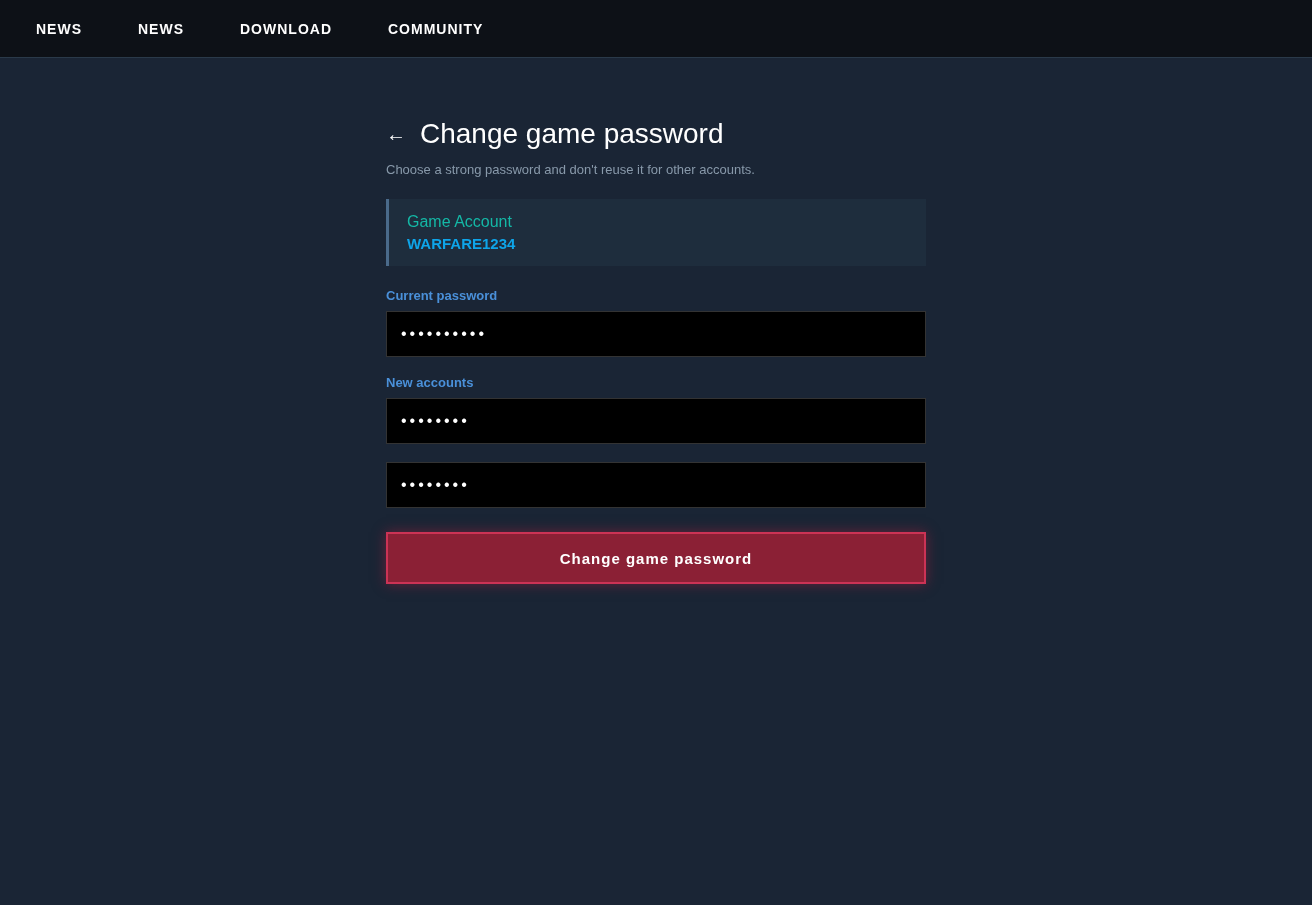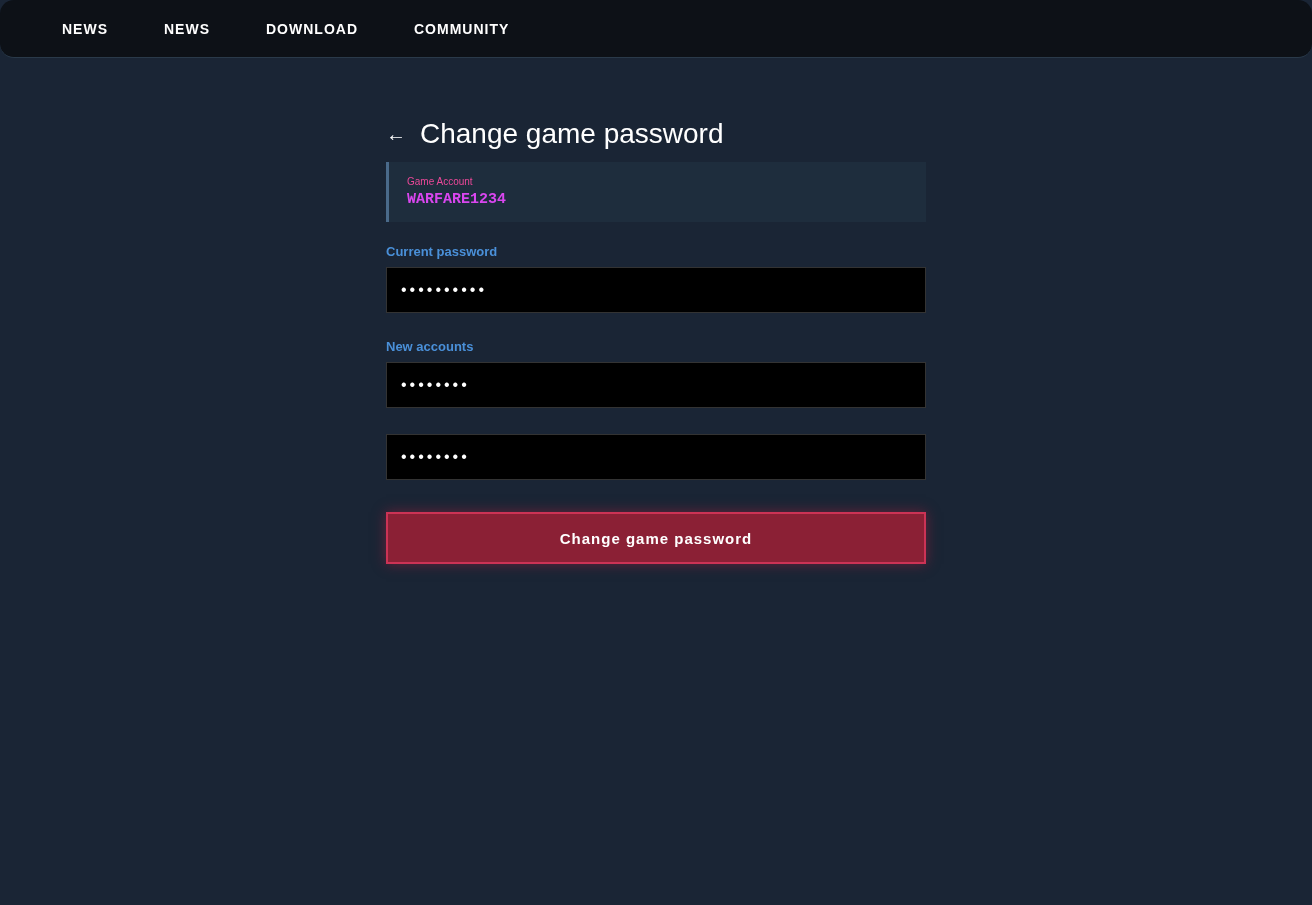--- a/index.html
+++ b/index.html
@@ -16,23 +16,22 @@
       overflow: hidden;
     }
 
     
     .navbar {
       width: 100%;
       height: 58px;
       background-color: #0d1117;
       display: flex;
       align-items: center;
-      padding: 0 34px;
+      padding: 0 8px;
       border-bottom: 1px solid #2a3a4a;
-      border-radius: 14px;
     }
 
     .nav-item {
       color: #ffffff;
       font-size: 14px;
       font-weight: bold;
       letter-spacing: 1px;
       padding: 0 28px;
       cursor: pointer;
       height: 100%;
@@ -84,42 +83,41 @@
 
     
     .account-card {
       background-color: #1e2d3d;
       border-left: 3px solid #4a6a8a;
       padding: 14px 18px;
       margin-bottom: 22px;
     }
 
     .account-label {
-      color: #ec4899;
-      font-size: 10px;
+      color: #14b8a6;
+      font-size: 16px;
       margin-bottom: 4px;
     }
 
     .account-name {
-      color: #d946ef;
+      color: #0ea5e9;
       font-size: 15px;
       font-weight: bold;
-      font-family: Liberation Mono, monospace;
     }
 
     
     .field-label {
       color: #4a90d9;
       font-size: 13px;
       font-weight: bold;
       margin-bottom: 8px;
     }
 
     .field-group {
-      margin-bottom: 26px;
+      margin-bottom: 18px;
     }
 
     .password-input {
       width: 100%;
       height: 46px;
       background-color: #000000;
       border: 1px solid #333;
       color: #ffffff;
       font-size: 16px;
       padding: 0 14px;
@@ -156,20 +154,21 @@
 <div class="main-content">
   <div class="form-container">
 
     
     <div class="title-row">
       <span class="back-arrow">←</span>
       <h1 class="page-title">Change game password</h1>
     </div>
 
     
+    <p class="subtitle">Choose a strong password and don't reuse it for other accounts.</p>
 
     
     <div class="account-card">
       <div class="account-label">Game Account</div>
       <div class="account-name">WARFARE1234</div>
     </div>
 
     
     <div class="field-group">
       <div class="field-label">Current password</div>

